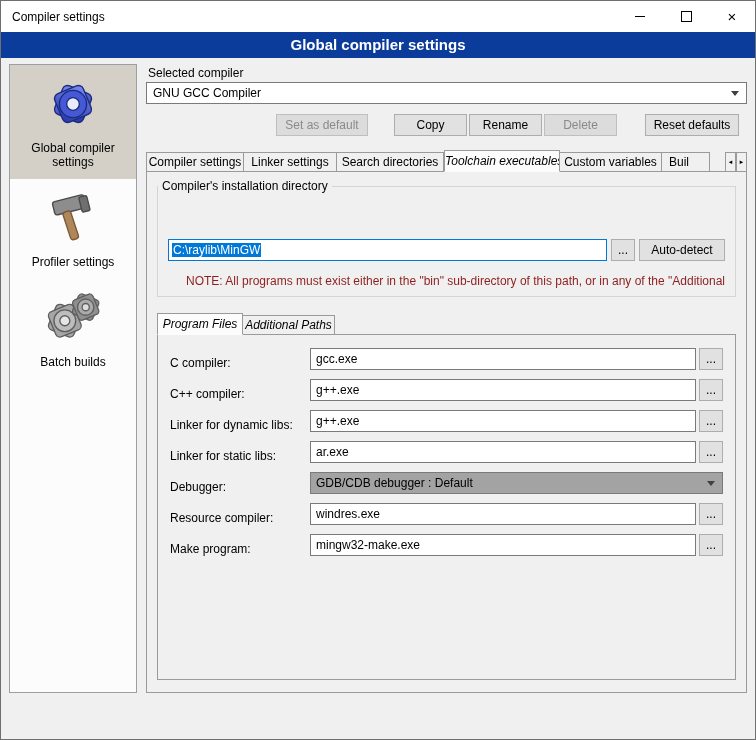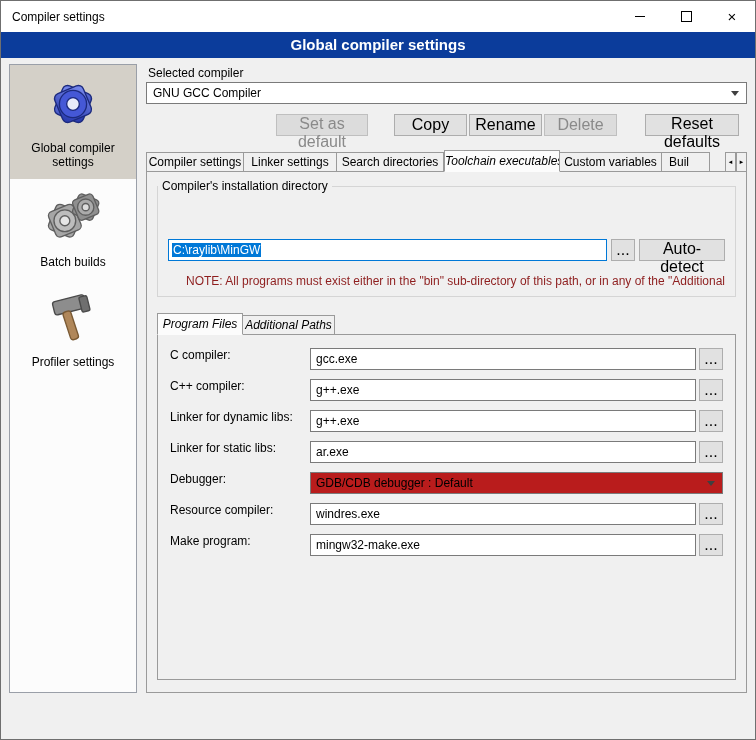--- a/index.html
+++ b/index.html
@@ -27,21 +27,21 @@
 
   .main{flex:1;margin-left:9px;display:flex;flex-direction:column;min-width:0;}
   .sec-label{height:18px;line-height:18px;padding-left:2px;}
 
   
   .combobox{height:22px;box-sizing:border-box;border:1px solid #7a7a7a;background:#fff;position:relative;line-height:20px;padding:0 22px 4px 6px;cursor:default;}
   .combo-arrow{position:absolute;right:7px;top:8px;width:0;height:0;border-left:4px solid transparent;border-right:4px solid transparent;border-top:5px solid #404040;}
 
   
   .btn-row{margin-top:10px;display:flex;gap:2px;height:22px;}
-  .wbtn{box-sizing:border-box;height:22px;background:#e1e1e1;border:1px solid #adadad;font-family:"Liberation Sans",sans-serif;font-size:16px;padding:0 4px;cursor:default;}
+  .wbtn{box-sizing:border-box;height:22px;background:#e1e1e1;border:1px solid #adadad;font-family:"Liberation Sans",sans-serif;font-size:12px;padding:0 4px;cursor:default;}
   .wbtn.disabled{background:#dcdcdc;border-color:#bfbfbf;color:#8a8a8a;}
   .b-setdef{width:92px;margin-left:130px;margin-right:24px;}
   .b-copy,.b-rename,.b-delete{width:73px;}
   .b-reset{width:94px;margin-left:26px;}
 
   
   .tabstrip{margin-top:14px;display:flex;align-items:flex-end;position:relative;height:22px;overflow:hidden;}
   .tab{box-sizing:border-box;height:20px;line-height:18px;border:1px solid #9a9a9a;border-left:none;background:#f0f0f0;text-align:center;white-space:nowrap;overflow:hidden;cursor:default;flex:none;}
   .tab:first-child{border-left:1px solid #9a9a9a;}
   .tab.active{background:#fcfcfc;height:22px;line-height:20px;border-bottom:1px solid #fcfcfc;border-left:1px solid #9a9a9a;position:relative;z-index:3;}
@@ -62,25 +62,25 @@
   .b-browse{width:24px;}
   .b-autodetect{width:86px;}
   .note{margin-top:13px;color:#8e1e1e;white-space:nowrap;overflow:hidden;text-align:right;}
 
   
   .subtabs{margin:16px 10px 0 10px;display:flex;align-items:flex-end;height:22px;font-style:italic;}
   .stw0{width:86px;} .stw1{width:92px;}
   .subpanel{flex:1;border:1px solid #9a9a9a;margin:-1px 10px 12px 10px;padding:13px 12px;min-height:0;}
 
   
-  .frow{display:flex;align-items:flex-start;height:22px;margin-bottom:9px;}
+  .frow{display:flex;align-items:flex-end;height:22px;margin-bottom:9px;}
   .frow-label{width:140px;flex:none;}
   .frow-ctl{flex:1;display:flex;gap:3px;min-width:0;}
   .textbox{flex:1;box-sizing:border-box;height:22px;border:1px solid #7a7a7a;background:#fff;line-height:20px;padding:0 5px;overflow:hidden;white-space:nowrap;cursor:text;}
-  .selectbox{flex:1;box-sizing:border-box;height:22px;border:1px solid #7a7a7a;background:#b91c1c;line-height:20px;padding:0 22px 0 5px;position:relative;overflow:hidden;white-space:nowrap;cursor:default;}
+  .selectbox{flex:1;box-sizing:border-box;height:22px;border:1px solid #7a7a7a;background:#a3a3a3;line-height:20px;padding:0 22px 0 5px;position:relative;overflow:hidden;white-space:nowrap;cursor:default;}
 
   
   .footer{height:40px;display:flex;justify-content:flex-end;align-items:center;gap:14px;padding:0 8px;}
   .b-ok,.b-cancel{width:70px;}
 
   svg{display:block;}
 </style>
 </head>
 <body>
 
@@ -122,47 +122,47 @@
               <circle cx="32" cy="32" r="7" fill="#e8ebfa"></circle>
             </g>
           </svg>
         </div>
         <div class="side-label">Global compiler settings</div>
       </div>
 
       <div class="side-item">
         <div class="icon-wrap">
           <svg width="58" height="58" viewBox="0 0 64 64">
+            <g stroke="#4a4a4a" stroke-width="1.5">
+              <rect x="10" y="10" width="36" height="15" rx="3" fill="#8d8d8d" transform="rotate(-14 28 17)"></rect>
+              <rect x="40" y="8" width="9" height="17" rx="2" fill="#6f6f6f" transform="rotate(-14 44 16)"></rect>
+              <rect x="25" y="24" width="9" height="32" rx="3" fill="#b0875a" stroke="#7a5a34" transform="rotate(-18 30 40)"></rect>
+            </g>
+          </svg>
+        </div>
+        <div class="side-label">Profiler settings</div>
+      </div>
+
+      <div class="side-item">
+        <div class="icon-wrap">
+          <svg width="58" height="58" viewBox="0 0 64 64">
             <g stroke="#5f5f5f" stroke-width="1.5">
               <rect x="8" y="20" width="30" height="30" rx="5" fill="#a6a6a6" transform="rotate(22.5 23 35)"></rect>
               <rect x="8" y="20" width="30" height="30" rx="5" fill="#a6a6a6" transform="rotate(67.5 23 35)"></rect>
               <circle cx="23" cy="35" r="12" fill="#bdbdbd"></circle>
               <circle cx="23" cy="35" r="5.5" fill="#e6e6e6"></circle>
               <rect x="34" y="8" width="24" height="24" rx="4" fill="#8f8f8f" transform="rotate(22.5 46 20)"></rect>
               <rect x="34" y="8" width="24" height="24" rx="4" fill="#8f8f8f" transform="rotate(67.5 46 20)"></rect>
               <circle cx="46" cy="20" r="9" fill="#ababab"></circle>
               <circle cx="46" cy="20" r="4" fill="#dddddd"></circle>
             </g>
           </svg>
         </div>
         <div class="side-label">Batch builds</div>
       </div>
-
-      <div class="side-item">
-        <div class="icon-wrap">
-          <svg width="58" height="58" viewBox="0 0 64 64">
-            <g stroke="#4a4a4a" stroke-width="1.5">
-              <rect x="10" y="10" width="36" height="15" rx="3" fill="#8d8d8d" transform="rotate(-14 28 17)"></rect>
-              <rect x="40" y="8" width="9" height="17" rx="2" fill="#6f6f6f" transform="rotate(-14 44 16)"></rect>
-              <rect x="25" y="24" width="9" height="32" rx="3" fill="#b0875a" stroke="#7a5a34" transform="rotate(-18 30 40)"></rect>
-            </g>
-          </svg>
-        </div>
-        <div class="side-label">Profiler settings</div>
-      </div>
     </div>
 
     <div class="main">
 
       <div class="sec-label">Selected compiler</div>
 
       <div class="combobox">
         <span>GNU GCC Compiler</span>
         <span class="combo-arrow"></span>
       </div>

